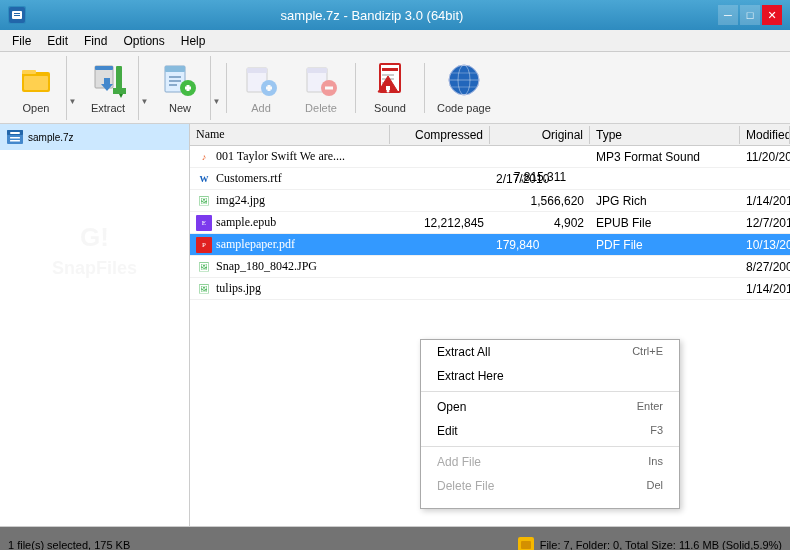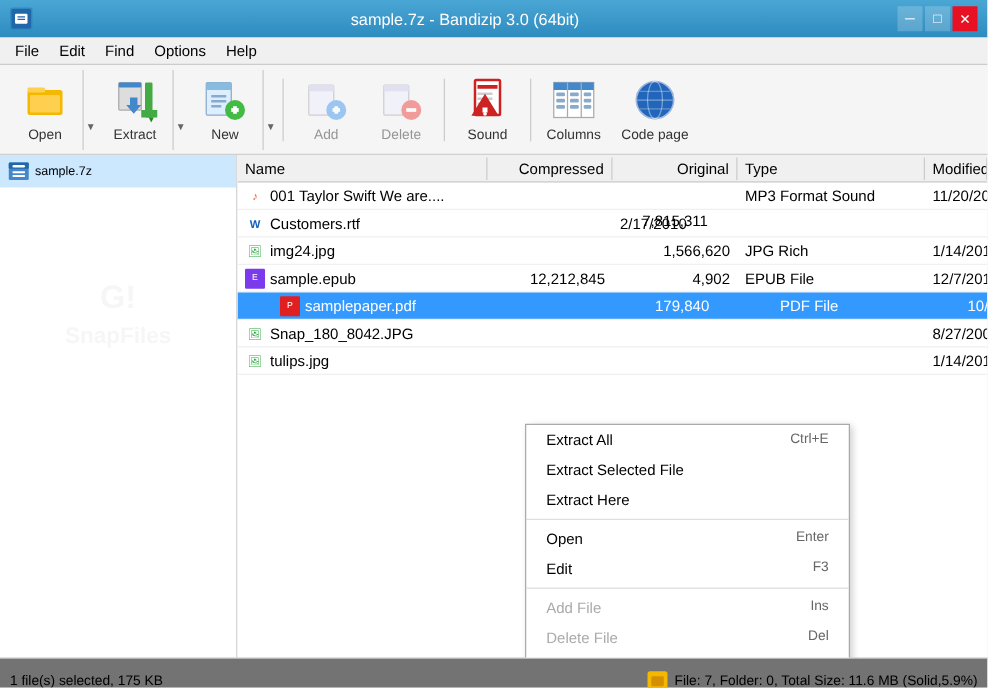--- a/index.html
+++ b/index.html
@@ -177,21 +177,21 @@
       font-weight: normal;
       height: 22px;
       align-items: center;
     }
     .col-header {
       padding: 2px 6px;
       border-right: 1px solid #ccc;
       white-space: nowrap;
       overflow: hidden;
     }
-    .col-name { width: 200px; }
+    .col-name { width: 200px; font-family: Liberation Serif, serif; }
     .col-compressed { width: 100px; text-align: right; }
     .col-original { width: 100px; text-align: right; }
     .col-type { width: 150px; }
     .col-modified { flex: 1; }
     
     .file-row {
       display: flex;
       align-items: center;
       height: 22px;
       font-size: 12px;
@@ -385,40 +385,20 @@
         <polygon points="6,30 16,14 26,30" fill="#cc2222" stroke="#cc2222" stroke-width="1"></polygon>
         <rect x="14" y="24" width="4" height="4" fill="white"></rect>
         <circle cx="16" cy="29" r="1.5" fill="white"></circle>
       </svg>
     </div>
     <span class="toolbar-label">Sound</span>
   </div>
 
   <div class="toolbar-separator"></div>
 
-  <div class="toolbar-btn">
-    <div class="toolbar-icon">
-      <svg width="36" height="36" viewBox="0 0 36 36">
-        <rect x="2" y="4" width="32" height="28" fill="white" stroke="#aaa" stroke-width="1"></rect>
-        <rect x="2" y="4" width="32" height="6" fill="#4488cc"></rect>
-        <line x1="13" y1="4" x2="13" y2="32" stroke="#aaa" stroke-width="1"></line>
-        <line x1="24" y1="4" x2="24" y2="32" stroke="#aaa" stroke-width="1"></line>
-        <rect x="4" y="12" width="7" height="3" fill="#88aacc" rx="1"></rect>
-        <rect x="15" y="12" width="7" height="3" fill="#88aacc" rx="1"></rect>
-        <rect x="26" y="12" width="6" height="3" fill="#88aacc" rx="1"></rect>
-        <rect x="4" y="17" width="7" height="3" fill="#88aacc" rx="1"></rect>
-        <rect x="15" y="17" width="7" height="3" fill="#88aacc" rx="1"></rect>
-        <rect x="26" y="17" width="6" height="3" fill="#88aacc" rx="1"></rect>
-        <rect x="4" y="22" width="7" height="3" fill="#88aacc" rx="1"></rect>
-        <rect x="15" y="22" width="7" height="3" fill="#88aacc" rx="1"></rect>
-        <rect x="26" y="22" width="6" height="3" fill="#88aacc" rx="1"></rect>
-      </svg>
-    </div>
-    <span class="toolbar-label">Columns</span>
-  </div>
 
   <div class="toolbar-btn">
     <div class="toolbar-icon">
       <svg width="36" height="36" viewBox="0 0 36 36">
         <circle cx="18" cy="18" r="15" fill="#2266bb" stroke="#1144aa" stroke-width="1"></circle>
         <ellipse cx="18" cy="18" rx="6" ry="15" fill="none" stroke="rgba(255,255,255,0.4)" stroke-width="1"></ellipse>
         <line x1="4" y1="18" x2="32" y2="18" stroke="rgba(255,255,255,0.4)" stroke-width="1"></line>
         <line x1="6" y1="11" x2="30" y2="11" stroke="rgba(255,255,255,0.3)" stroke-width="1"></line>
         <line x1="6" y1="25" x2="30" y2="25" stroke="rgba(255,255,255,0.3)" stroke-width="1"></line>
         <circle cx="18" cy="18" r="15" fill="none" stroke="rgba(255,255,255,0.6)" stroke-width="1.5"></circle>
@@ -505,21 +485,21 @@
       <div class="file-cell col-name" style="display:flex;align-items:center;">
         <div class="file-icon icon-epub">E</div>
         <span>sample.epub</span>
       </div>
       <div class="file-cell col-compressed" style="text-align:right;">12,212,845</div>
       <div class="file-cell col-original" style="text-align:right;">4,902</div>
       <div class="file-cell col-type">EPUB File</div>
       <div class="file-cell col-modified">12/7/2012</div>
     </div>
         <div class="file-row selected">
-      <div class="file-cell col-name" style="display:flex;align-items:center;margin-left:28px;">
+      <div class="file-cell col-name" style="display:flex;align-items:center;">
         <div class="file-icon icon-pdf">P</div>
         <span>samplepaper.pdf</span>
       </div>
       <div class="file-cell col-compressed" style="text-align:right;"></div>
       <div class="file-cell col-original" style="text-align:left;">179,840</div>
       <div class="file-cell col-type">PDF File</div>
       <div class="file-cell col-modified">10/13/201</div>
     </div>
         <div class="file-row">
       <div class="file-cell col-name" style="display:flex;align-items:center;">
@@ -540,24 +520,20 @@
       <div class="file-cell col-original" style="text-align:right;"></div>
       <div class="file-cell col-type"></div>
       <div class="file-cell col-modified">1/14/2013</div>
     </div>
       </div>
 
     <div id="context-menu">
         <div class="ctx-item">
       <span>Extract All</span>
       <span class="ctx-shortcut">Ctrl+E</span>
-    </div>
-        <div class="ctx-item">
-      <span>Extract Selected File</span>
-      <span class="ctx-shortcut"></span>
     </div>
         <div class="ctx-item">
       <span>Extract Here</span>
       <span class="ctx-shortcut"></span>
     </div>
         <div class="ctx-separator"></div>
         <div class="ctx-item">
       <span>Open</span>
       <span class="ctx-shortcut">Enter</span>
     </div>

